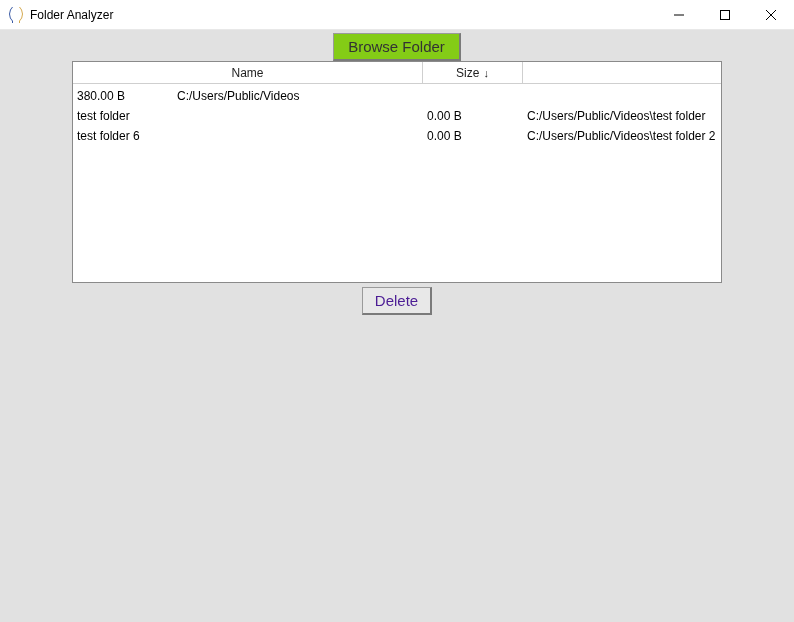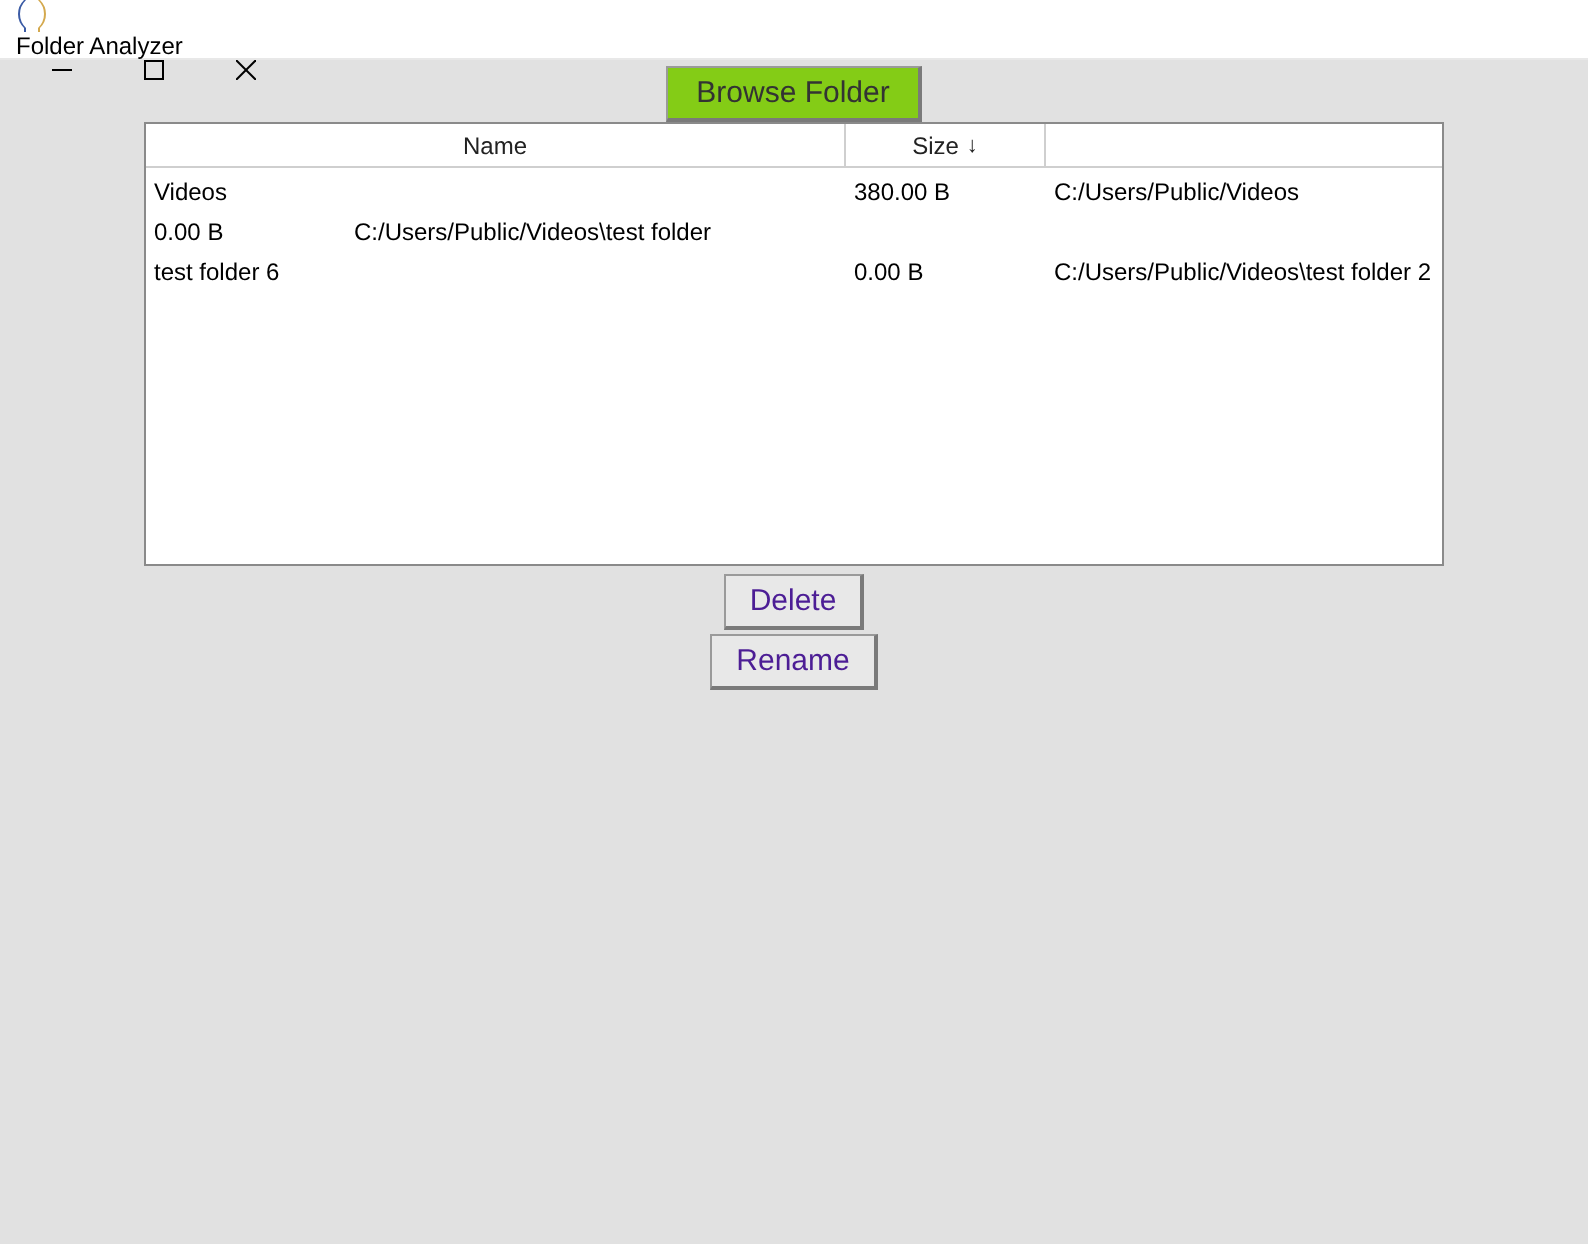--- a/index.html
+++ b/index.html
@@ -12,24 +12,23 @@
       font-size: 13px;
       background: #ffffff;
       width: 794px;
       height: 622px;
       overflow: hidden;
     }
     .titlebar {
       height: 30px;
       background: #ffffff;
       display: flex;
-      align-items: flex-start;
+      align-items: center;
       padding: 0 0 0 8px;
       border-bottom: 1px solid #e8e8e8;
-      flex-direction: column;
     }
     .titlebar-icon {
       width: 16px;
       height: 16px;
       margin-right: 6px;
       display: flex;
       align-items: center;
       justify-content: center;
     }
     .titlebar-title {
@@ -189,34 +188,33 @@
       <div class="th col-size">
         <span>Size</span>
         <span class="sort-arrow">↓</span>
       </div>
       <div class="th col-path">
         <span></span>
       </div>
     </div>
     <div class="table-body">
       <div class="row">
-        <div class="cell-name">Videos</div>
         <div class="cell-size">380.00 B</div>
         <div class="cell-path">C:/Users/Public/Videos</div>
       </div>
       <div class="row">
+        <div class="cell-name">test folder</div>
         <div class="cell-size">0.00 B</div>
         <div class="cell-path">C:/Users/Public/Videos\test folder</div>
       </div>
       <div class="row">
         <div class="cell-name">test folder 6</div>
         <div class="cell-size">0.00 B</div>
         <div class="cell-path">C:/Users/Public/Videos\test folder 2</div>
       </div>
     </div>
   </div>
 
   <div class="action-buttons">
     <button class="action-btn">Delete</button>
-    <button class="action-btn">Rename</button>
   </div>
 
 </div>
 
 </body></html>

